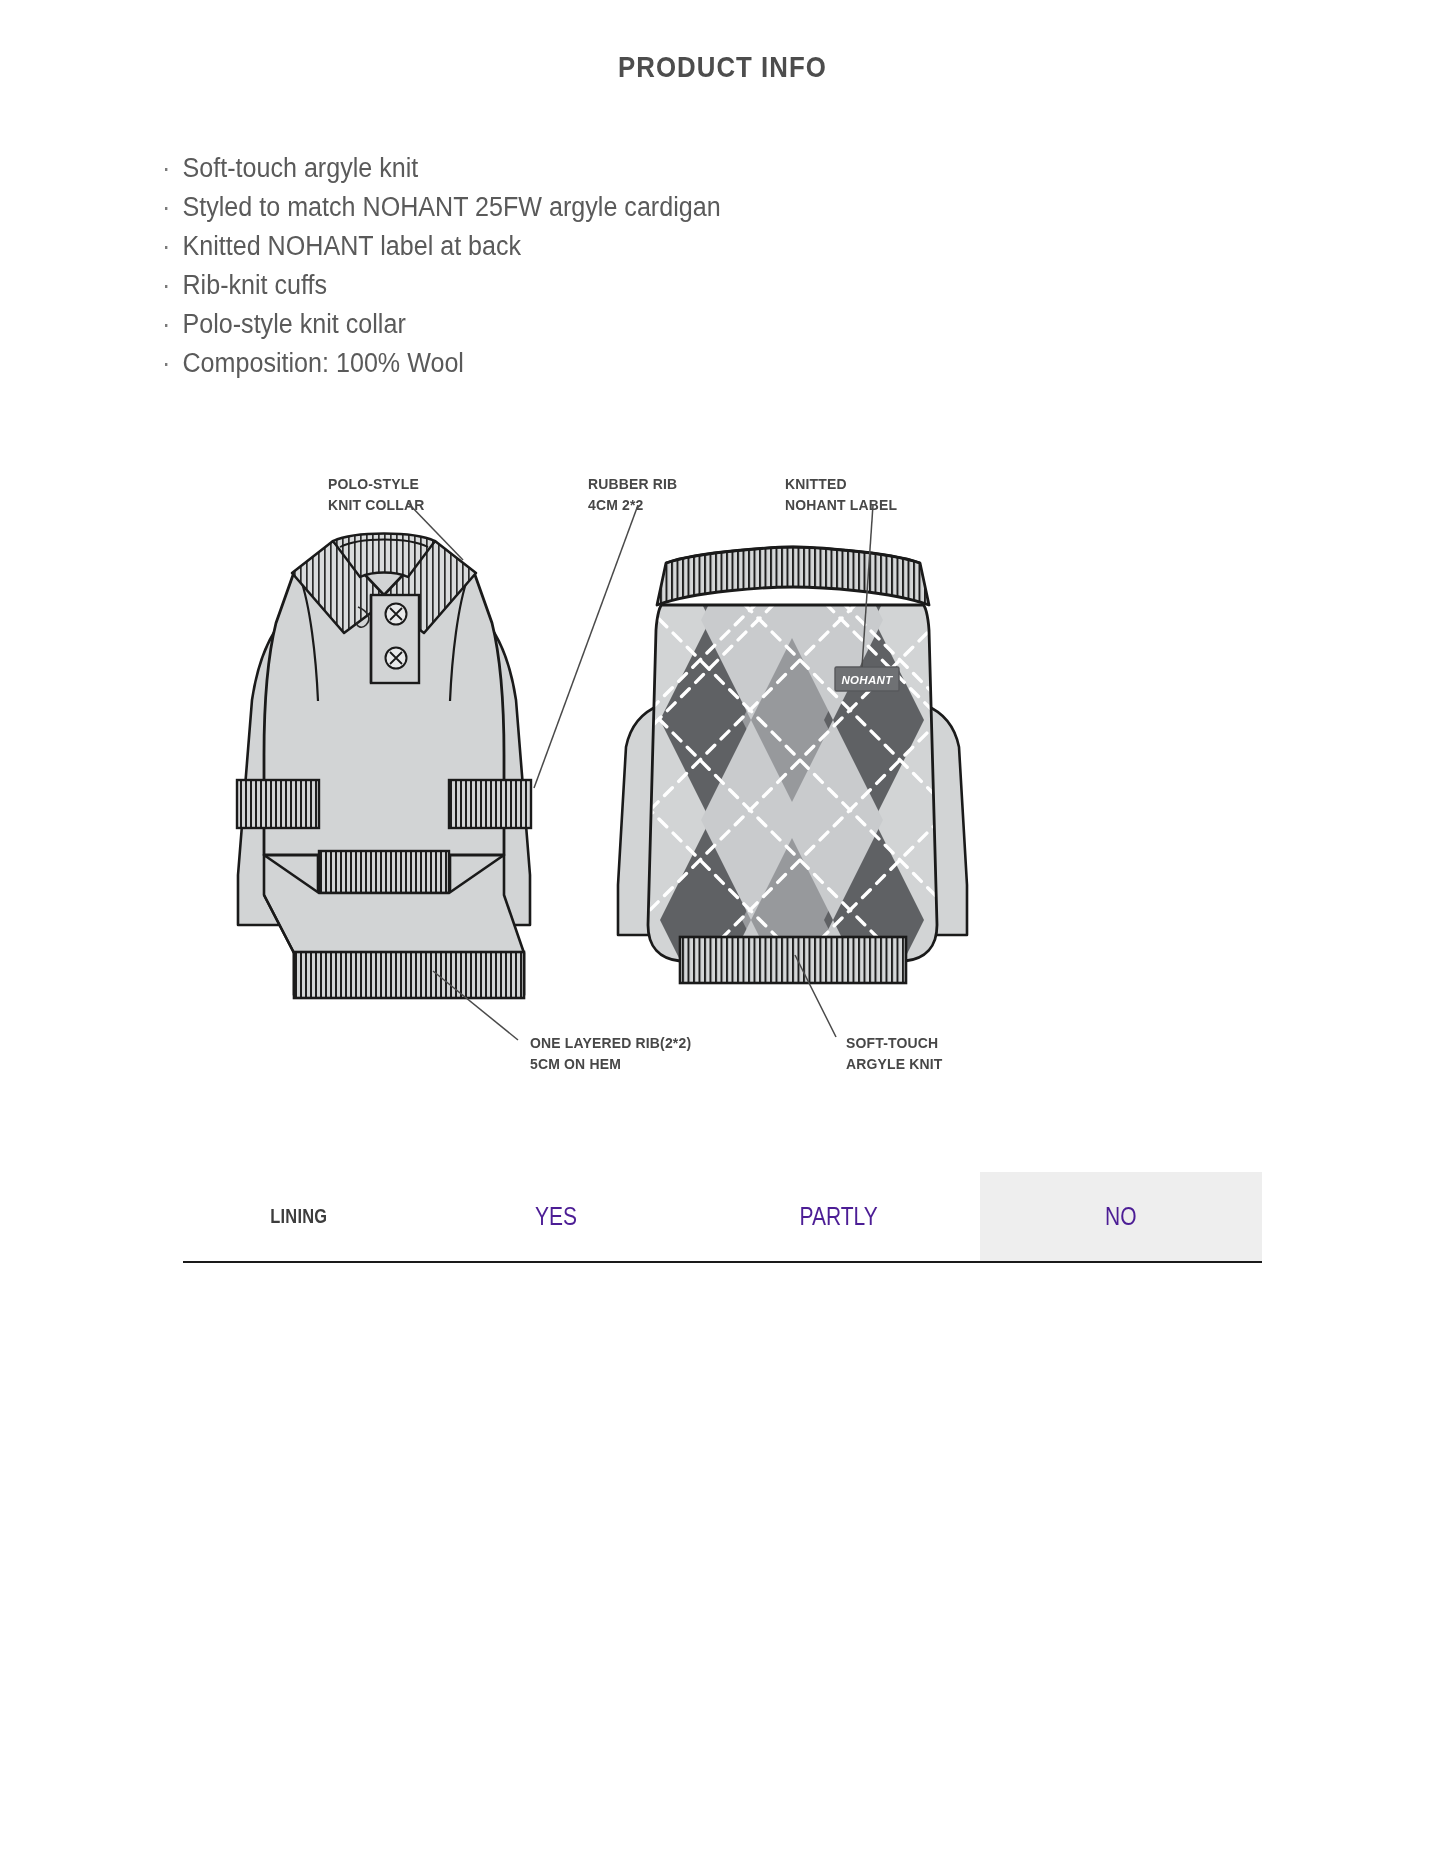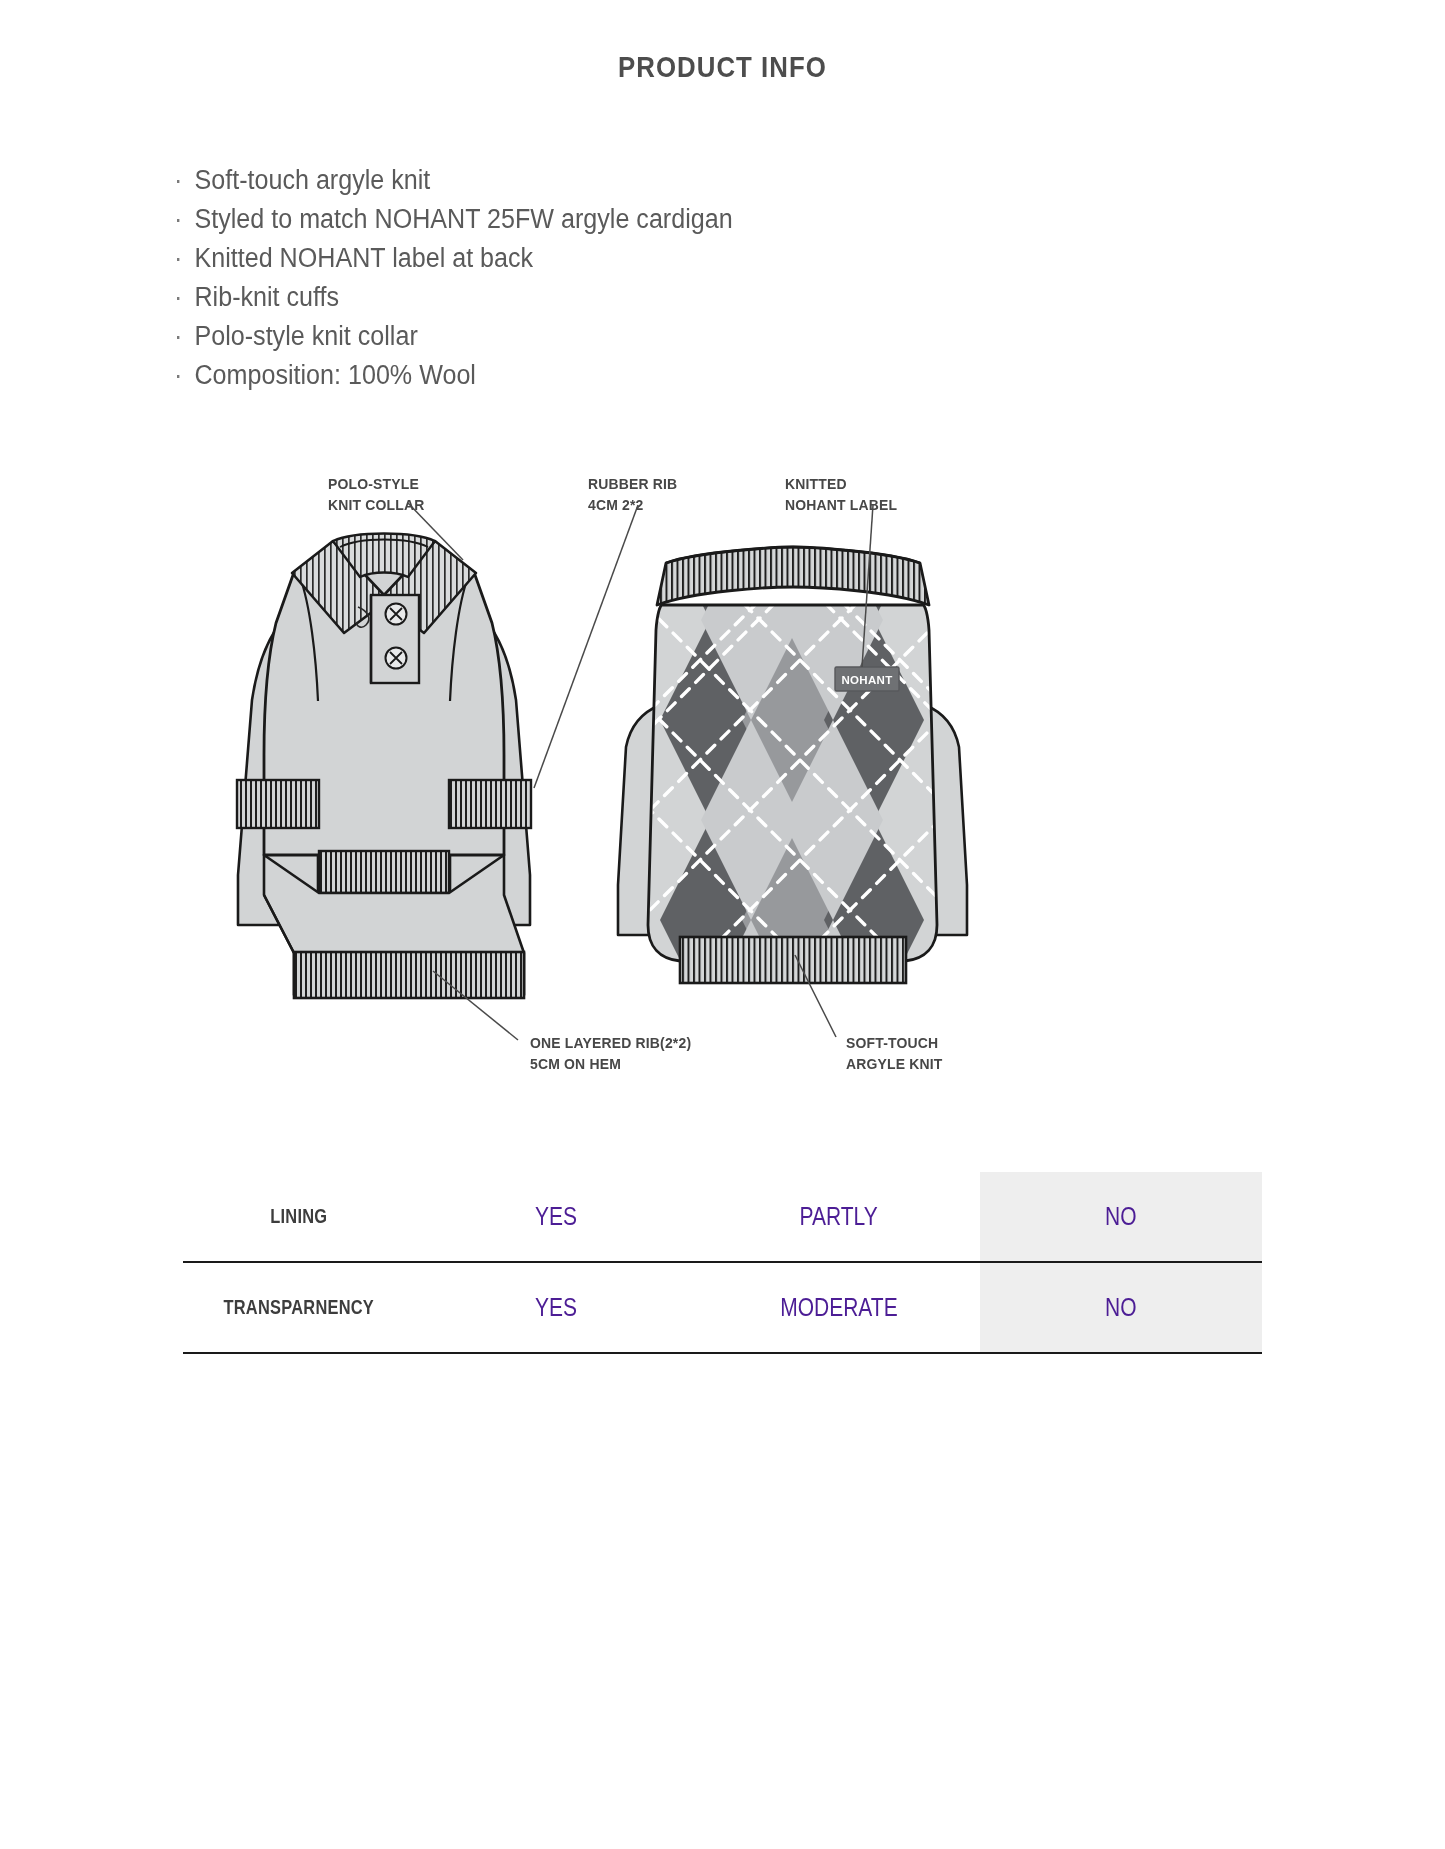--- a/index.html
+++ b/index.html
@@ -13,30 +13,30 @@
   
   #page-title{
     position:absolute;top:50px;left:0;width:1445px;text-align:center;
     font-size:30px;font-weight:bold;letter-spacing:1.2px;
     color:#4d4d4d;transform:scaleX(.86);transform-origin:center top;
   }
 
   
   #feature-list{
     position:absolute;top:145px;left:158px;width:950px;
-    list-style:none;margin:16px;padding:0;
+    list-style:none;margin:4px;padding:0;
   }
   #feature-list li{
     font-size:27px;line-height:39px;color:#5a5a5a;
     white-space:nowrap;transform:scaleX(.93);transform-origin:left center;
   }
   #feature-list li .bullet{display:inline-block;width:22px;color:#7a7a7a;}
 
   
-  #tech-figure{position:absolute;top:455px;left:0;width:1445px;height:650px;}
+  #tech-figure{position:absolute;top:455px;left:0;width:1445px;height:650px;font-style:italic;}
   #tech-figure svg{display:block;}
 
   .anno{
     position:absolute;font-size:15.5px;font-weight:bold;line-height:21px;
     color:#474747;letter-spacing:.2px;white-space:pre-line;
     transform:scaleX(.9);transform-origin:left top;
   }
   #anno-polo{left:328px;top:473px;}
   #anno-rubber{left:588px;top:473px;}
   #anno-knitted{left:785px;top:473px;}
@@ -248,22 +248,16 @@
   </div>
 
   <table id="spec-table">
     <tbody>
       <tr>
         <td class="rowlabel"><span>LINING</span></td>
         <td class="cell"><span>YES</span></td>
         <td class="cell"><span>PARTLY</span></td>
         <td class="cell hl"><span>NO</span></td>
       </tr>
-      <tr>
-        <td class="rowlabel"><span>TRANSPARNENCY</span></td>
-        <td class="cell"><span>YES</span></td>
-        <td class="cell"><span>MODERATE</span></td>
-        <td class="cell hl"><span>NO</span></td>
-      </tr>
     </tbody>
   </table>
 
 </div>
 
 </body></html>

